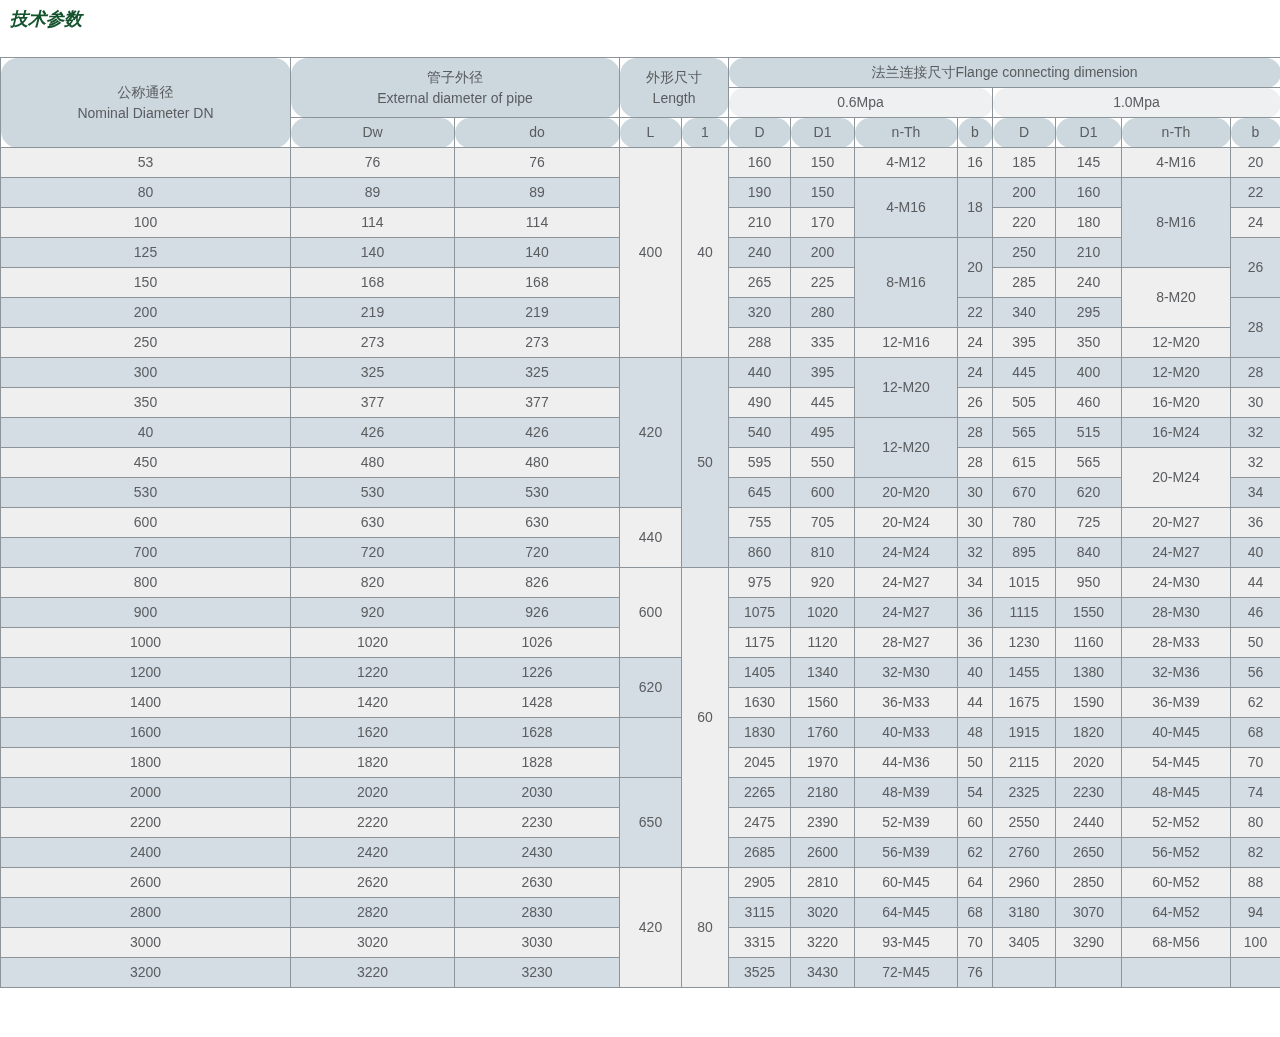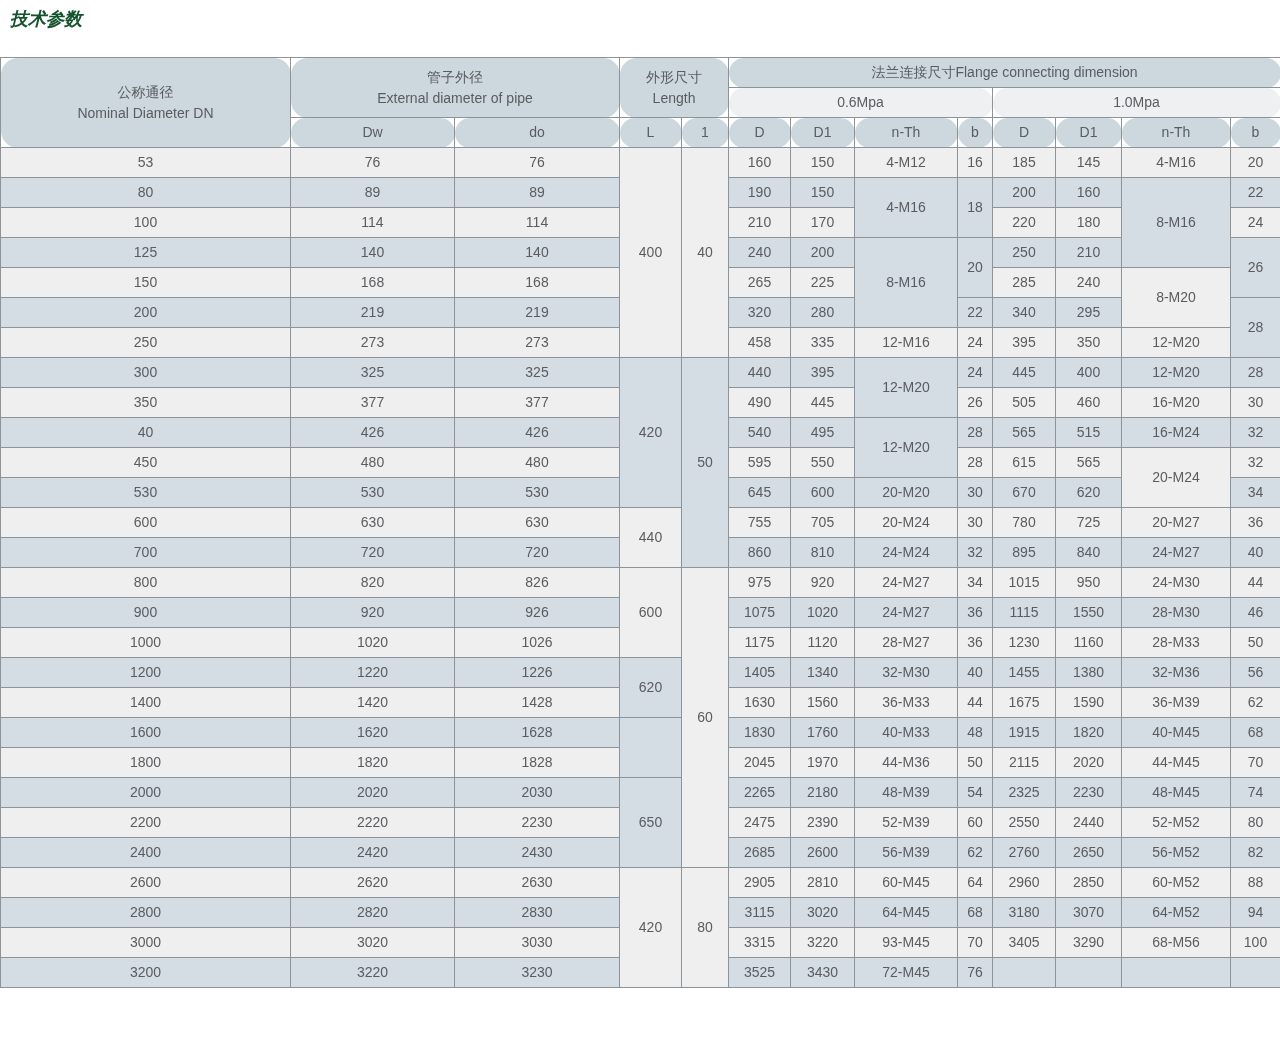--- a/index.html
+++ b/index.html
@@ -154,21 +154,21 @@
         <td>280</td>
         <td>22</td>
         <td>340</td>
         <td>295</td>
         <td rowspan="2">28</td>
       </tr>
       <tr>
         <td>250</td>
         <td>273</td>
         <td>273</td>
-        <td>458</td>
+        <td>288</td>
         <td>335</td>
         <td>12-M16</td>
         <td>24</td>
         <td>395</td>
         <td>350</td>
         <td>12-M20</td>
       </tr>
       <tr>
         <td>300</td>
         <td>325</td>
@@ -345,21 +345,21 @@
       <tr>
         <td>1800</td>
         <td>1820</td>
         <td>1828</td>
         <td>2045</td>
         <td>1970</td>
         <td>44-M36</td>
         <td>50</td>
         <td>2115</td>
         <td>2020</td>
-        <td>44-M45</td>
+        <td>54-M45</td>
         <td>70</td>
       </tr>
       <tr>
         <td>2000</td>
         <td>2020</td>
         <td>2030</td>
         <td rowspan="3">650</td>
         <td>2265</td>
         <td>2180</td>
         <td>48-M39</td>

